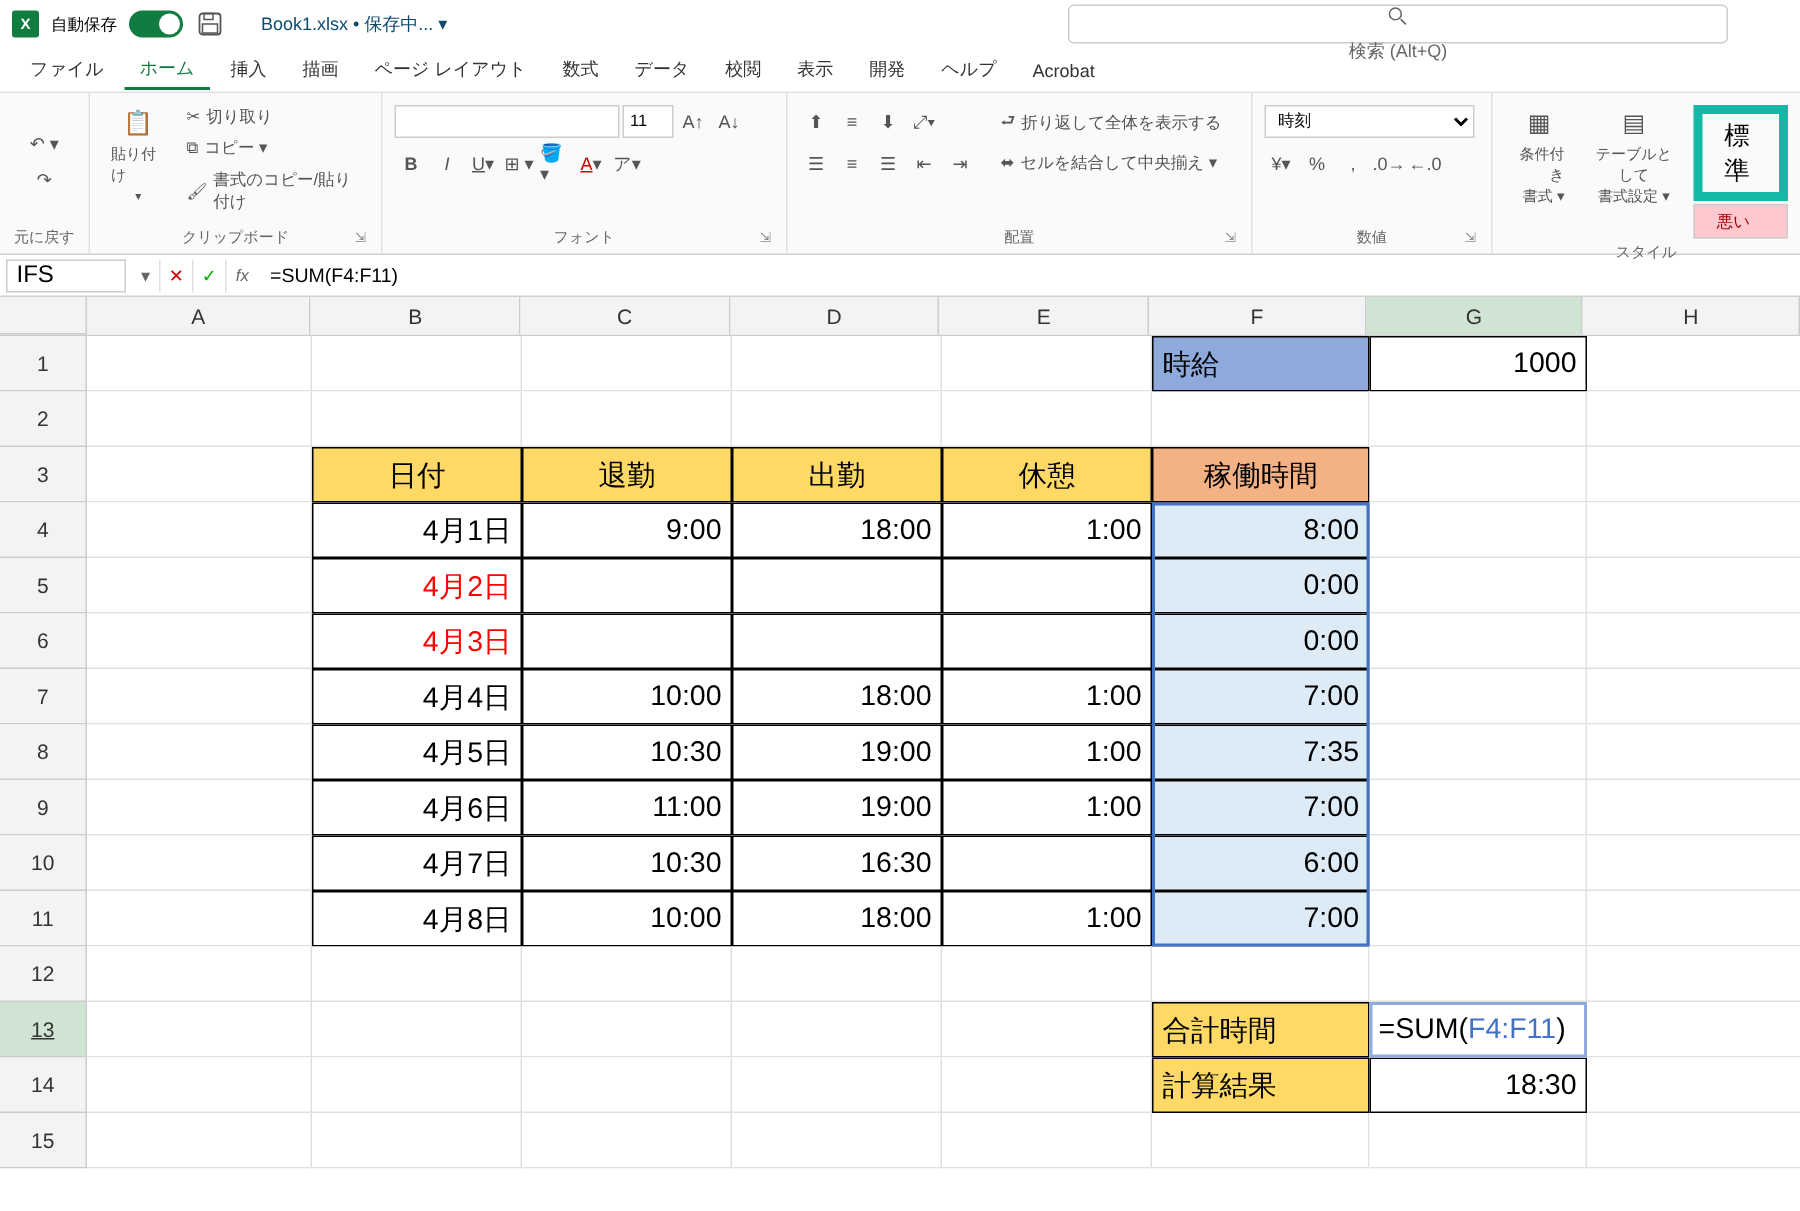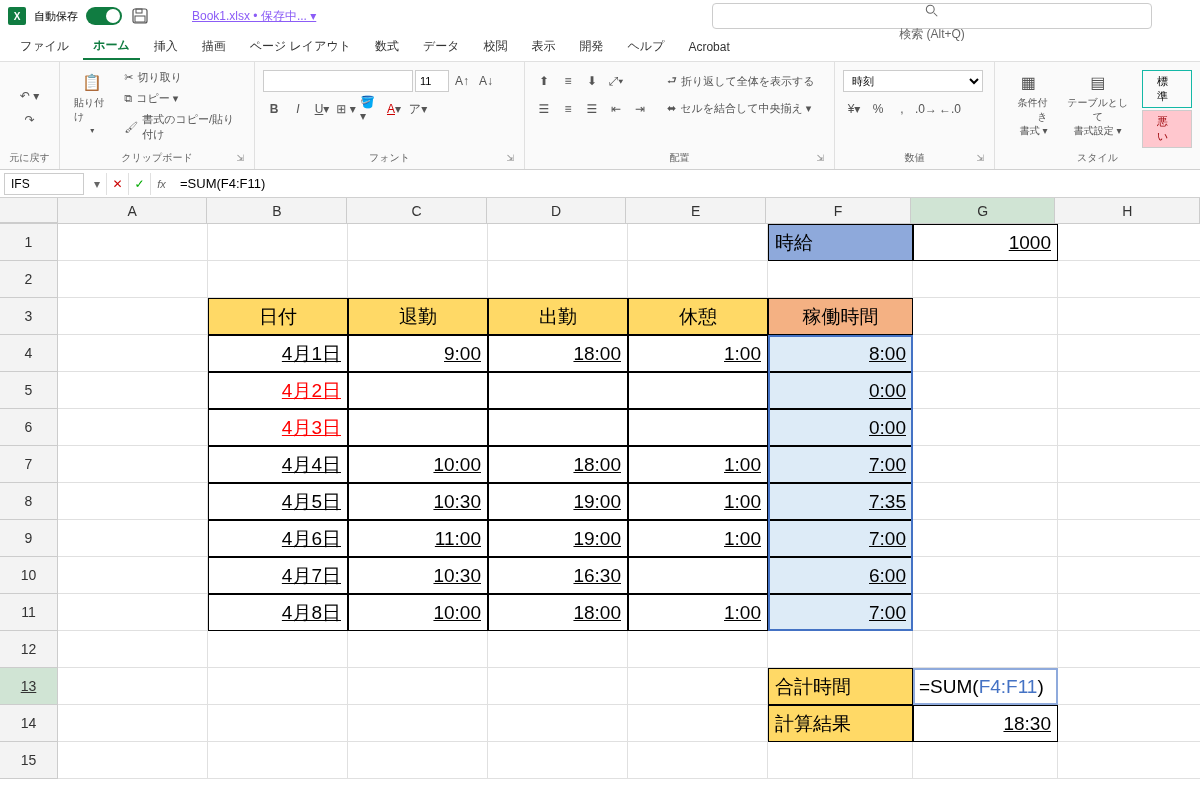--- a/index.html
+++ b/index.html
@@ -5,66 +5,66 @@
 * { box-sizing: border-box; margin: 0; padding: 0; }
 body { font-family: "Yu Gothic UI", "Meiryo", sans-serif; font-size: 12px; background: #fff; overflow: hidden; width: 1200px; height: 807px; }
 
 
 .titlebar { height: 32px; display: flex; align-items: center; padding: 0 8px; background: #fff; gap: 8px; }
 .excel-icon { width: 18px; height: 18px; background: #107c41; color: #fff; display: flex; align-items: center; justify-content: center; font-size: 10px; font-weight: bold; border-radius: 2px; }
 .autosave-label { font-size: 11px; }
 .toggle { width: 36px; height: 18px; background: #107c41; border-radius: 9px; position: relative; }
 .toggle::after { content: ""; position: absolute; right: 2px; top: 2px; width: 14px; height: 14px; background: #fff; border-radius: 50%; }
 .save-icon { width: 20px; height: 20px; display: flex; align-items: center; justify-content: center; color: #555; }
-.filename { font-size: 12px; color: #8b5cf6; margin-left: 34px; text-decoration: underline; }
+.filename { font-size: 12px; color: #0c4a6e; margin-left: 16px; }
 .search-box { margin-left: auto; margin-right: 40px; width: 440px; height: 26px; border: 1px solid #ccc; border-radius: 4px; display: flex; align-items: center; padding: 0 10px; color: #666; gap: 8px; flex-direction: column; }
 
 
 .ribbon-tabs { height: 30px; display: flex; align-items: center; padding: 0 10px; gap: 4px; border-bottom: 1px solid #e0e0e0; }
 .tab { padding: 4px 10px; font-size: 12px; color: #333; cursor: pointer; }
-.tab.active { border-bottom: 2px solid #107c41; color: #107c41; font-weight: 700; }
+.tab.active { border-bottom: 2px solid #107c41; color: #107c41; font-weight: 400; }
 
 
 .ribbon { height: 108px; display: flex; border-bottom: 1px solid #d0d0d0; background: #fafafa; }
 .ribbon-group { border-right: 1px solid #e0e0e0; padding: 4px 8px 2px; display: flex; flex-direction: column; }
 .ribbon-group-content { flex: 1; display: flex; align-items: flex-start; gap: 4px; }
 .ribbon-group-label { font-size: 10px; color: #666; text-align: center; padding: 2px 0; display: flex; justify-content: center; align-items: center; position: relative; }
 .ribbon-group-label .launcher { position: absolute; right: 2px; font-size: 9px; color: #888; }
 .rbtn { display: flex; align-items: center; gap: 4px; padding: 2px 4px; font-size: 11px; color: #555; cursor: pointer; }
 .vstack { display: flex; flex-direction: column; gap: 2px; }
 .big-btn { display: flex; flex-direction: column; align-items: center; justify-content: center; padding: 4px 6px; font-size: 10px; color: #555; gap: 2px; cursor: pointer; }
 .icon-box { width: 24px; height: 24px; display: flex; align-items: center; justify-content: center; font-size: 16px; }
 .ribbon select, .ribbon input { font-size: 11px; border: 1px solid #ccc; background: #fff; height: 22px; padding: 0 4px; }
 .mini-btn { width: 22px; height: 22px; display: flex; align-items: center; justify-content: center; border: 1px solid transparent; cursor: pointer; font-size: 12px; color: #555; }
 .hrow { display: flex; gap: 2px; align-items: center; }
 
 
 .formula-bar { height: 28px; display: flex; align-items: center; border-bottom: 1px solid #d0d0d0; }
-.name-box { width: 80px; height: 22px; border: 1px solid #ccc; margin: 0 4px; padding: 0 6px; display: flex; align-items: center; font-size: 12px; }
+.name-box { width: 80px; height: 22px; border: 1px solid #ccc; margin: 0 4px; padding: 0 6px; display: flex; align-items: center; font-size: 16px; }
 .name-box-dd { width: 18px; text-align: center; color: #666; cursor: pointer; }
 .fb-btn { width: 22px; height: 22px; display: flex; align-items: center; justify-content: center; color: #666; cursor: pointer; border-left: 1px solid #e0e0e0; }
 .fb-btn.red { color: #c00; }
 .fb-btn.green { color: #0a0; }
 .fx { font-style: italic; font-size: 11px; }
 .formula-input { flex: 1; padding: 0 8px; font-size: 13px; display: flex; align-items: center; height: 100%; }
 
 
 .sheet { position: relative; overflow: hidden; }
 .col-headers { display: flex; height: 26px; background: #f3f3f3; border-bottom: 1px solid #ccc; }
 .corner { width: 58px; background: #f3f3f3; border-right: 1px solid #ccc; border-bottom: 1px solid #ccc; }
 .col-header { border-right: 1px solid #ccc; display: flex; align-items: center; justify-content: center; font-size: 14px; color: #333; background: #f3f3f3; }
 .col-header.sel { background: #d0e4d4; }
 .grid-body { display: flex; }
 .row-headers { display: flex; flex-direction: column; }
 .row-header { width: 58px; height: 37px; border-right: 1px solid #ccc; border-bottom: 1px solid #ccc; display: flex; align-items: center; justify-content: center; font-size: 14px; color: #333; background: #f3f3f3; }
 .row-header.sel { background: #d0e4d4; text-decoration: underline; }
 .cells { position: relative; }
 .cell-row { display: flex; height: 37px; }
 .cell { border-right: 1px solid #e0e0e0; border-bottom: 1px solid #e0e0e0; display: flex; align-items: center; padding: 0 6px; font-size: 19px; font-family: "Meiryo", sans-serif; background: #fff; }
-.cell.right { justify-content: flex-end; text-decoration: underline; }
+.cell.right { justify-content: flex-end; }
 .cell.center { justify-content: center; }
 
 
 .cA { width: 150px; }
 .cB { width: 140px; }
 .cC { width: 140px; }
 .cD { width: 140px; }
 .cE { width: 140px; }
 .cF { width: 145px; }
 .cG { width: 145px; }
@@ -247,21 +247,21 @@
         <div class="icon-box">▦</div>
         <span style="white-space:pre-line;text-align:right">条件付き
 書式 ▾</span>
       </div>
       <div class="big-btn">
         <div class="icon-box">▤</div>
         <span style="white-space:pre-line;text-align:center">テーブルとして
 書式設定 ▾</span>
       </div>
       <div class="vstack" style="gap:2px;padding-top:4px">
-        <div style="border:1px solid #14b8a6;padding:3px 14px;font-size:11px">標準</div>
+        <div style="border:6px solid #14b8a6;padding:3px 14px;font-size:17px">標準</div>
         <div style="border:1px solid #ccc;padding:3px 14px;font-size:11px;background:#ffc7ce;color:#9c0006">悪い</div>
       </div>
     </div>
     <div class="ribbon-group-label">
         <span>スタイル</span>
       </div>
   </div>
 </div>
 
 <div class="formula-bar">

